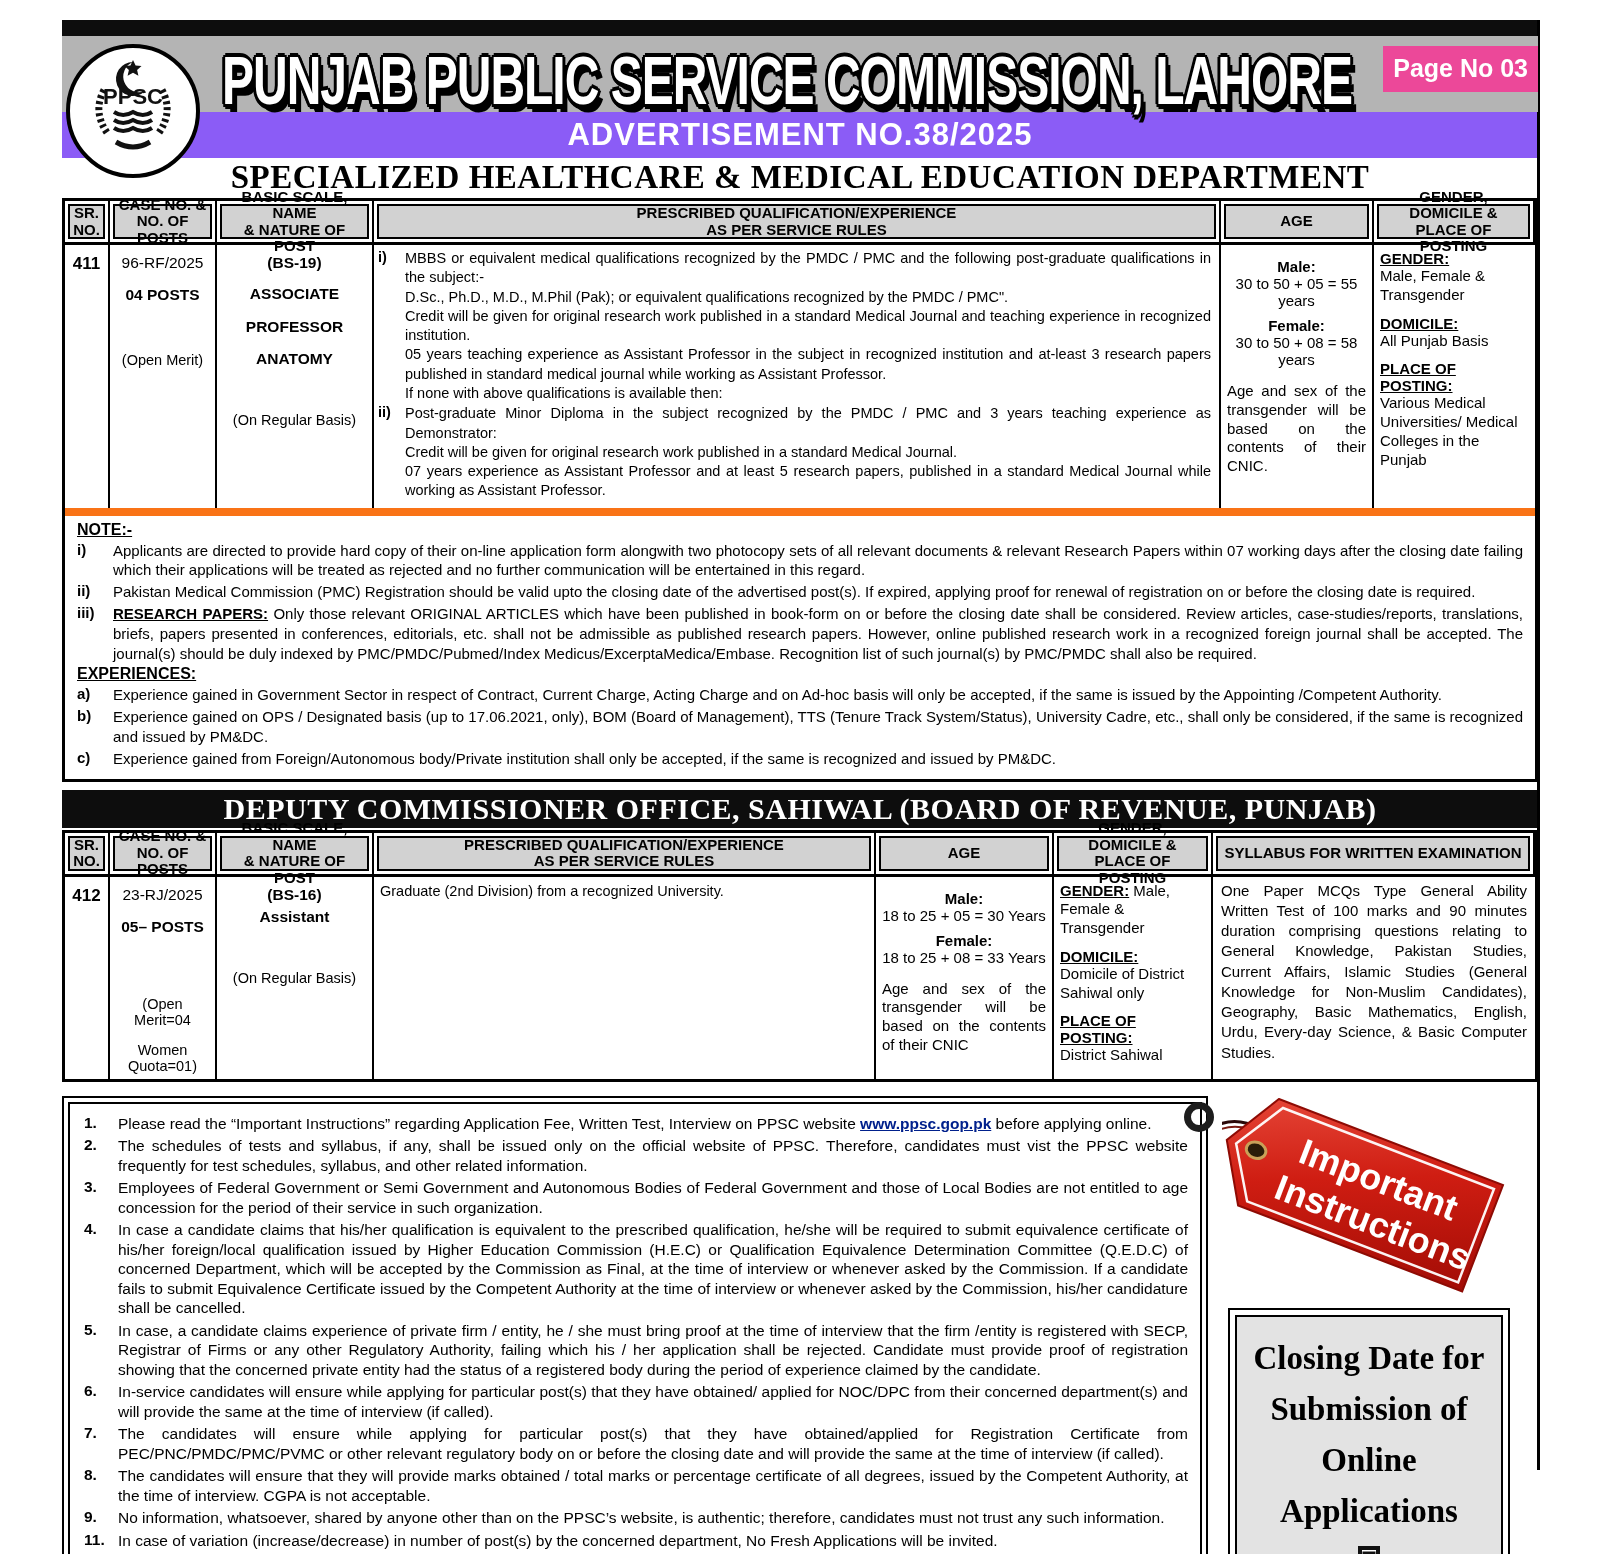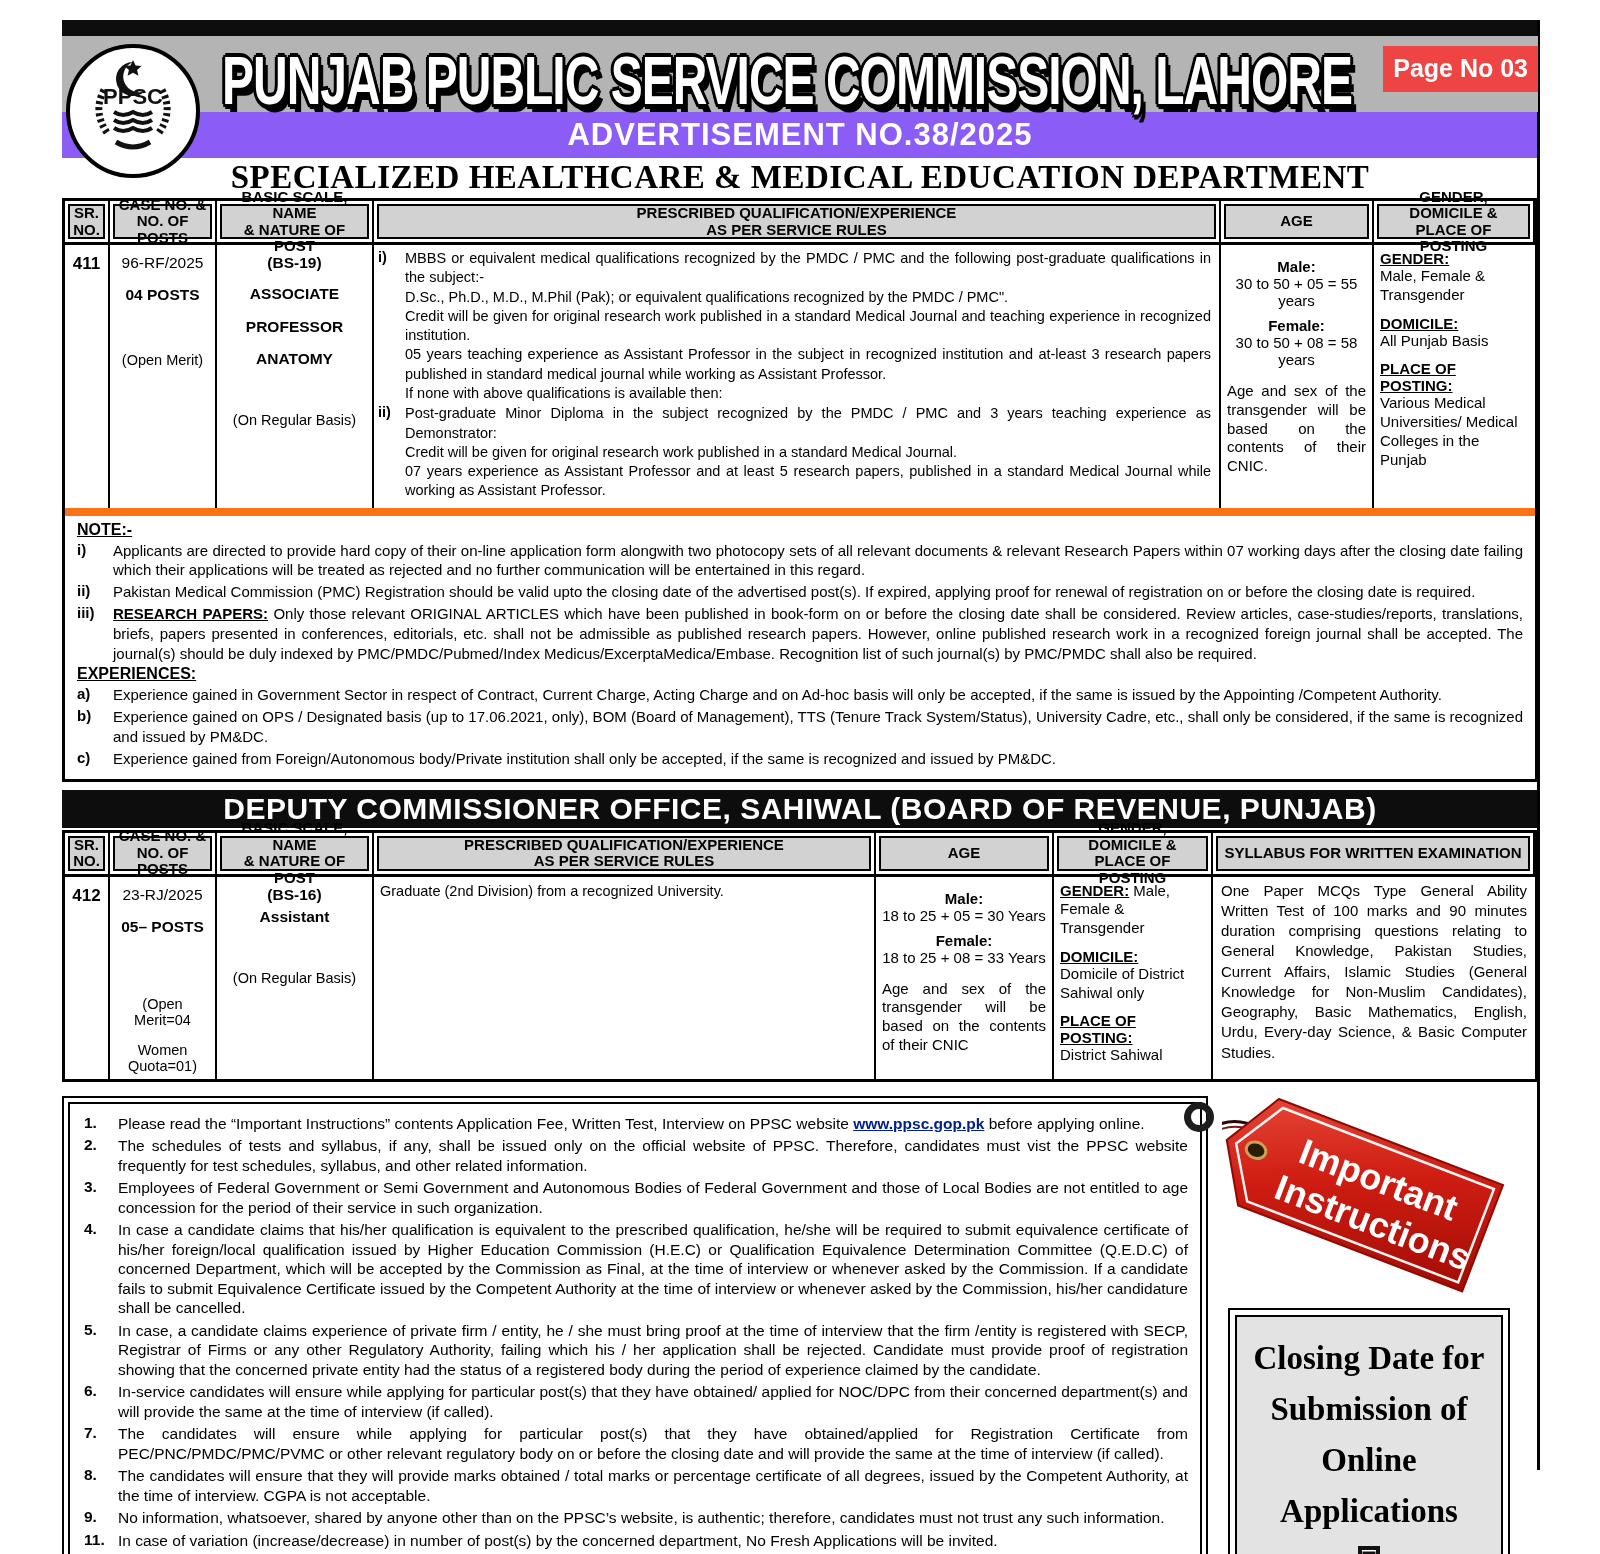--- a/index.html
+++ b/index.html
@@ -6,21 +6,21 @@
   html,body { background:#fff; }
   body { width:1600px; height:1554px; font-family:"Liberation Sans",sans-serif; color:#000; position:relative; }
   .page { position:relative; width:1600px; height:1554px; padding:20px 62px 0 62px; }
   .right-rule { position:absolute; left:1537px; top:20px; width:3px; height:1450px; background:#000; }
   .top-bar { height:16px; background:#0d0d0d; }
 
   
   .hdr-band { position:relative; background:#b4b4b4; height:76px; }
   .hdr-title { position:absolute; left:160px; top:6px; white-space:nowrap; font-weight:900; font-size:48px; letter-spacing:-1px; color:#fff; transform:scaleY(1.42); transform-origin:left top;
     text-shadow:-2px -2px 0 #000,2px -2px 0 #000,-2px 2px 0 #000,2px 2px 0 #000,-3px 0 0 #000,3px 0 0 #000,0 3px 0 #000,0 -3px 0 #000,5px 5px 0 #000; }
-  .page-no { position:absolute; right:0; top:10px; background:#ef4444; color:#fff; font-weight:bold; font-size:25px; padding:8px 10px 9px; }
+  .page-no { position:absolute; right:0; top:10px; background:#ec4899; color:#fff; font-weight:bold; font-size:25px; padding:8px 10px 9px; }
   .logo-wrap { position:absolute; left:4px; top:8px; width:134px; height:134px; background:#fff; border:4px solid #000; border-radius:50%; z-index:6; display:flex; align-items:center; justify-content:center; }
   .adv-band { height:46px; background:#8b5cf6; color:#fff; display:flex; align-items:center; justify-content:center; font-size:31px; font-weight:bold; letter-spacing:1px; }
   .spec-band { height:38px; display:flex; align-items:center; justify-content:center; font-family:"Liberation Serif",serif; font-weight:bold; font-size:33px; letter-spacing:0.5px; transform-origin:center; }
 
   
   .sec-box { border:3px solid #000; margin-top:2px; }
   .grid1 { display:grid; grid-template-columns:45px 107px 157px auto 153px 161px; grid-template-rows:44px auto; }
   .grid2 { display:grid; grid-template-columns:45px 107px 157px auto 178px 159px 322px; grid-template-rows:44px auto; }
   .hcell { border-right:2px solid #000; border-bottom:3px solid #000; padding:3px; }
   .hcell:last-child { border-right:none; }
@@ -54,21 +54,21 @@
 
   
   .note-area { border-top:8px solid #f97316; padding:5px 12px 8px 12px; }
   .note-head { font-weight:bold; text-decoration:underline; font-size:16px; margin-bottom:2px; }
   .n-item { display:flex; margin-bottom:2px; }
   .n-label { width:36px; font-weight:bold; font-size:15px; flex:none; }
   .n-text { flex:1; font-size:15px; line-height:1.32; text-align:justify; }
   .n-bold-u { font-weight:bold; text-decoration:underline; }
 
   
-  .banner2 { margin-top:8px; background:#0d0d0d; color:#fff; height:38px; display:flex; align-items:center; justify-content:center; font-family:Liberation Sans, sans-serif; font-weight:bold; font-size:30px; letter-spacing:0.5px; }
+  .banner2 { margin-top:8px; background:#0d0d0d; color:#fff; height:38px; display:flex; align-items:center; justify-content:center; font-family:Liberation Serif, serif; font-weight:bold; font-size:30px; letter-spacing:0.5px; }
 
   
   .bottom { display:flex; margin-top:14px; }
   .ins-outer { width:1146px; border:2px solid #000; padding:4px; flex:none; }
   .ins-inner { border:2px solid #000; padding:10px 12px 10px 8px; height:100%; }
   .ins-item { display:flex; margin-bottom:3px; }
   .ins-num { width:40px; font-weight:bold; font-size:15.5px; flex:none; padding-left:6px; }
   .ins-text { flex:1; font-size:15.5px; line-height:1.26; text-align:justify; }
   .weblink { color:#00208c; font-weight:bold; text-decoration:underline; cursor:pointer; }
 
@@ -274,21 +274,21 @@
       </div>
       <div class="bcell syllabus">One Paper MCQs Type General Ability Written Test of 100 marks and 90 minutes duration comprising questions relating to General Knowledge, Pakistan Studies, Current Affairs, Islamic Studies (General Knowledge for Non-Muslim Candidates), Geography, Basic Mathematics, English, Urdu, Every-day Science, &amp; Basic Computer Studies.</div>
     </div>
   </div>
 
   <div class="bottom">
     <div class="ins-outer">
       <div class="ins-inner">
         <div class="ins-item">
           <span class="ins-num">1.</span>
-          <span class="ins-text"><span>Please read the “Important Instructions” contents Application Fee, Written Test, Interview on PPSC website </span><span class="weblink">www.ppsc.gop.pk</span><span> before applying online.</span></span>
+          <span class="ins-text"><span>Please read the “Important Instructions” regarding Application Fee, Written Test, Interview on PPSC website </span><span class="weblink">www.ppsc.gop.pk</span><span> before applying online.</span></span>
         </div>
         <div class="ins-item">
             <span class="ins-num">2.</span>
             <span class="ins-text">The schedules of tests and syllabus, if any, shall be issued only on the official website of PPSC. Therefore, candidates must vist  the PPSC website frequently for test schedules, syllabus, and other related information.</span>
           </div>
         <div class="ins-item">
             <span class="ins-num">3.</span>
             <span class="ins-text">Employees of Federal Government or Semi Government and Autonomous Bodies of Federal Government and those of Local Bodies are not entitled to age concession for the period of  their service in such organization.</span>
           </div>
         <div class="ins-item">

